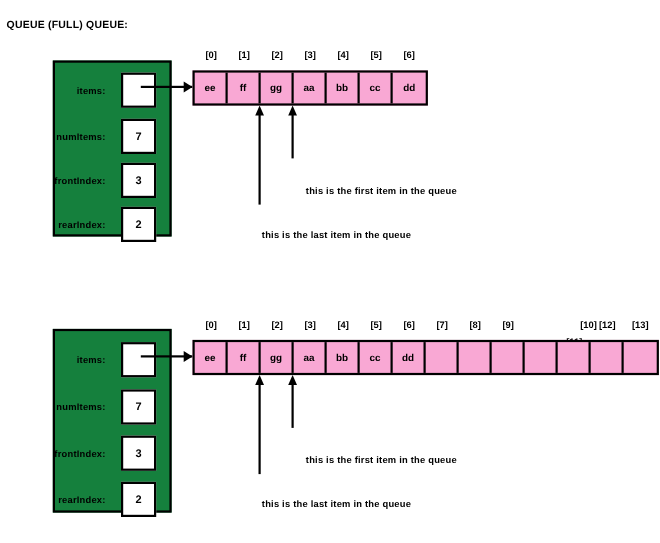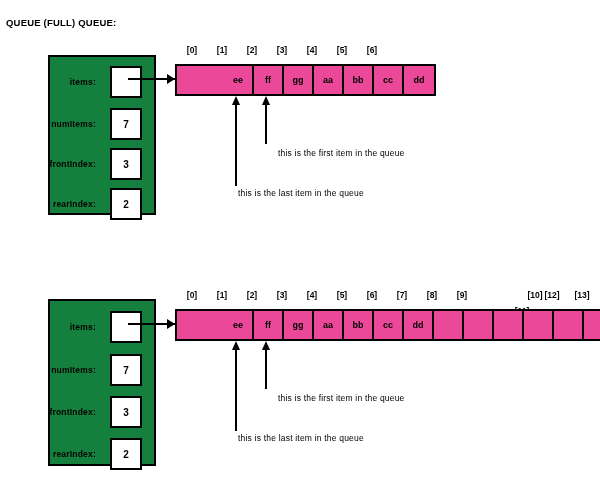--- a/index.html
+++ b/index.html
@@ -83,22 +83,21 @@
     border-bottom: 5px solid transparent;
     border-left: 8px solid #000;
   }
 
   
   .array {
     position: absolute;
     display: flex;
     border: 2px solid #000;
     box-sizing: border-box;
-    background: #ec4899;
-    padding-left: 47px;
+    background: #f9a8d4;
   }
   .array-cell {
     width: 30px;
     height: 28px;
     box-sizing: border-box;
     border-right: 2px solid #000;
     display: flex;
     align-items: center;
     justify-content: center;
     font-size: 9px;
@@ -129,23 +128,24 @@
     top: 0; left: 0;
     width: 0; height: 0;
     border-left: 4px solid transparent;
     border-right: 4px solid transparent;
     border-bottom: 9px solid #000;
   }
 
   .annot {
     position: absolute;
     font-size: 8.5px;
-    font-weight: normal;
+    font-weight: bold;
     white-space: nowrap;
     letter-spacing: 0.2px;
+    margin-top: 20px;
   }
 </style>
 </head>
 <body>
 
 <div class="section" id="section-initial">
 
   <div class="section-title" style="top:17px;">QUEUE (FULL) QUEUE:</div>
 
   <div class="struct-box" style="left:48px; top:55px; width:108px; height:160px;">

